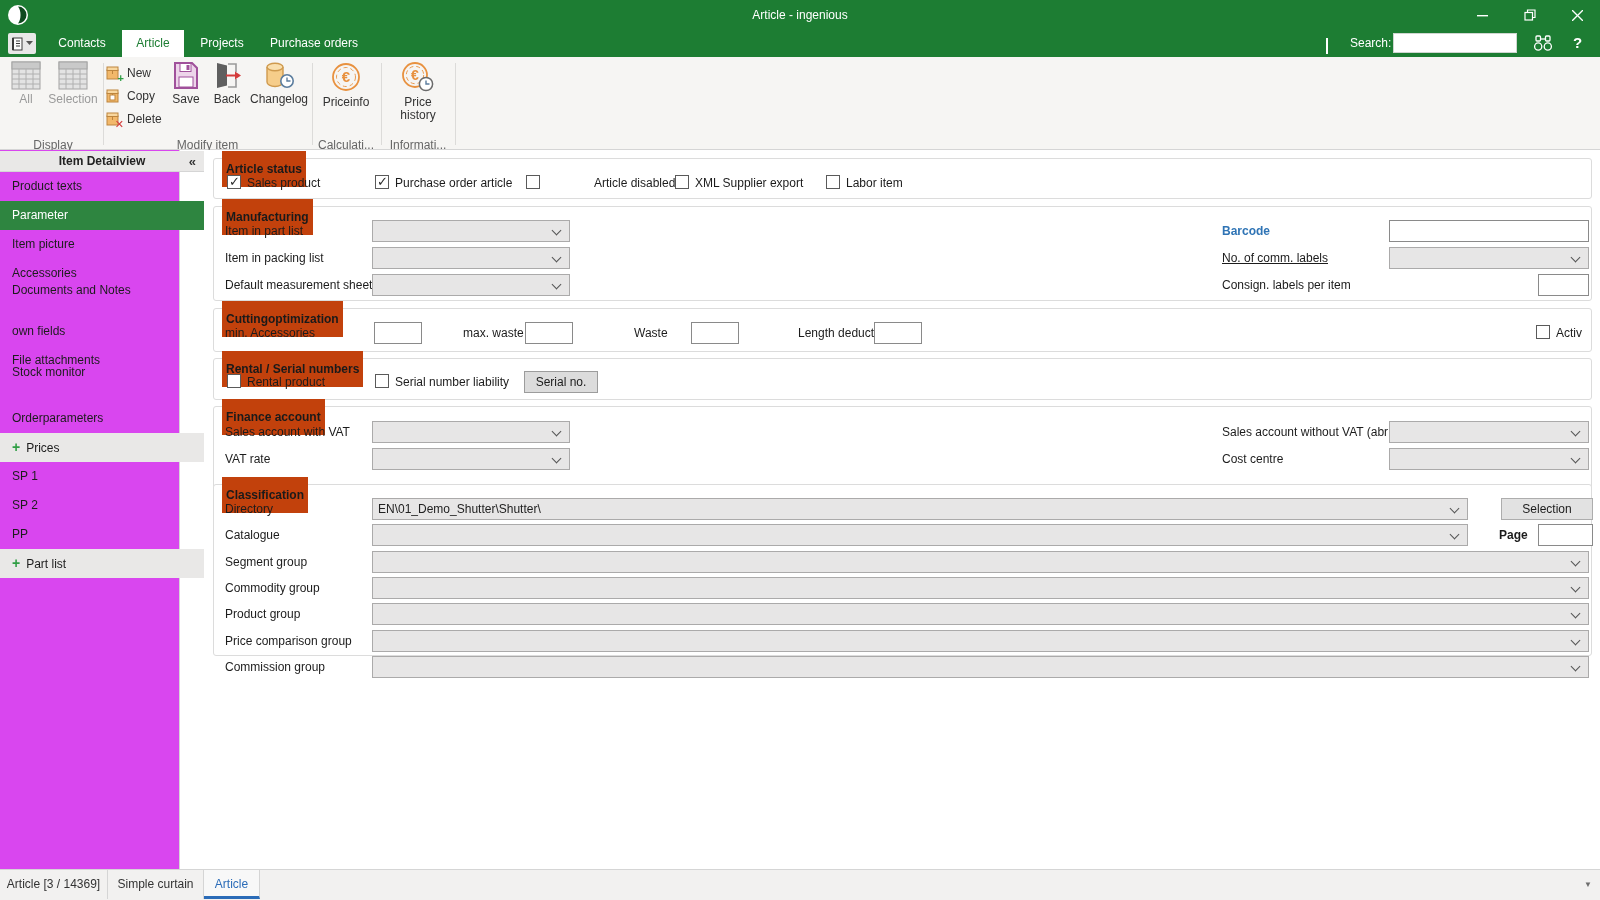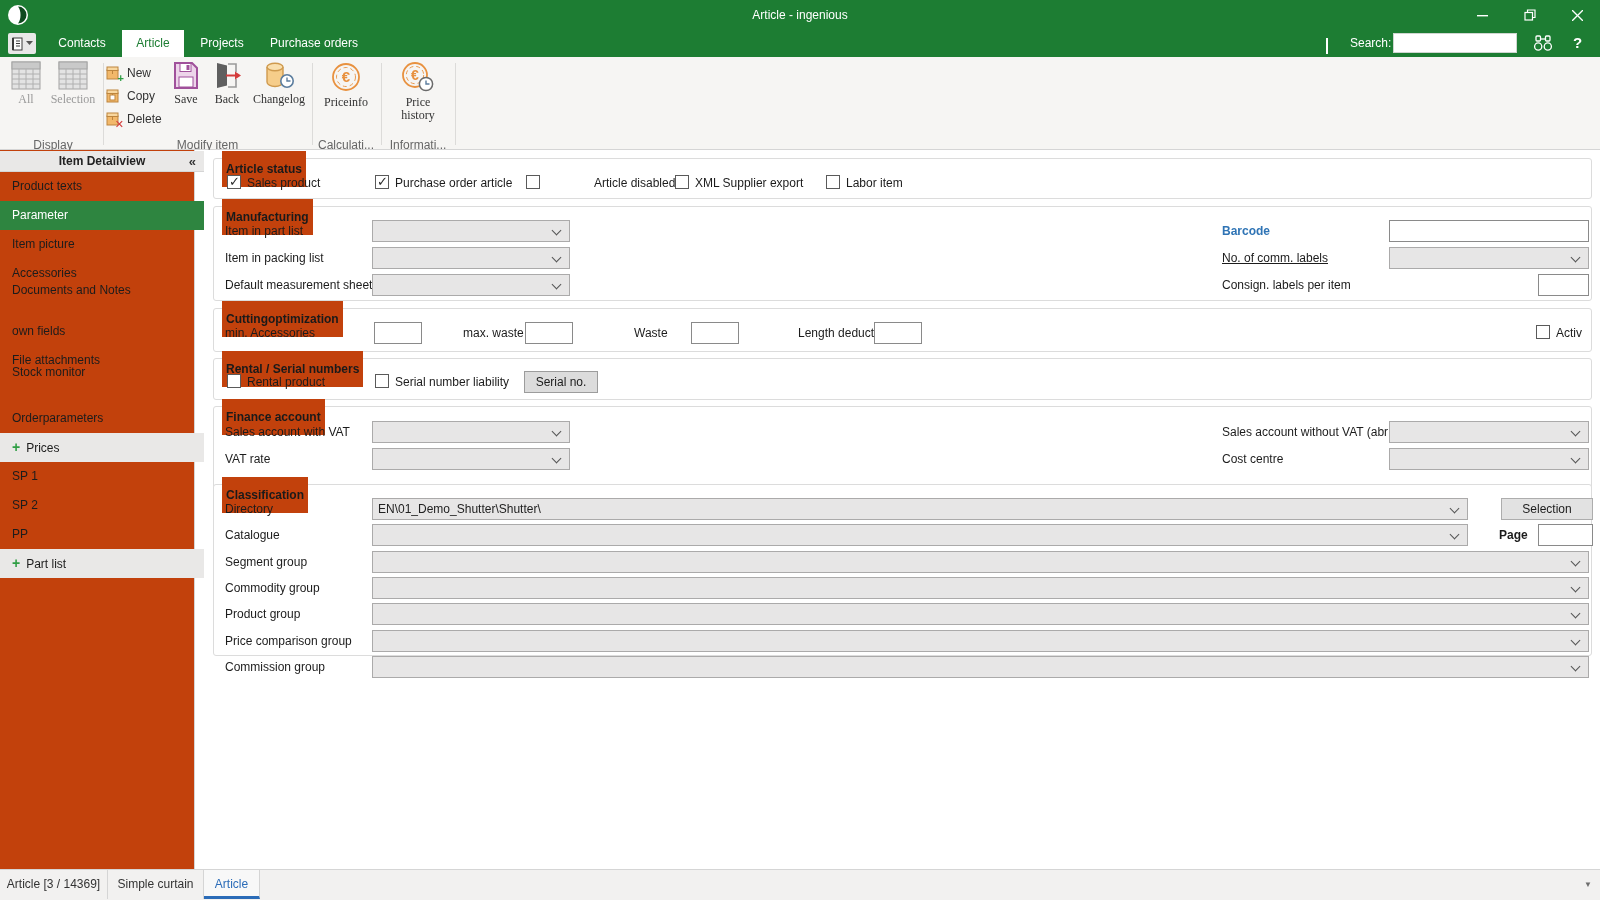--- a/index.html
+++ b/index.html
@@ -20,31 +20,31 @@
   .search-label { position:absolute; color:#fff; top:6px; }
   .search-input { position:absolute; top:33px; left:1393px; width:124px; height:20px; background:#fff; border:1px solid #cfd6d0; }
   .qmark { color:#fff; font-size:15px; font-weight:bold; }
   .chev-up { width:9px; height:9px; border-left:2px solid #fff; border-top:2px solid #fff; transform:rotate(45deg); }
 
   
   .ribbon { position:absolute; left:0; top:57px; width:1600px; height:93px; background:#f6f5f3; border-bottom:1px solid #d5d5d5; }
   .rdiv { position:absolute; top:6px; width:1px; height:82px; background:#dcdbd9; }
   .rgrouplabel { position:absolute; top:81px; height:12px; color:#666; text-align:center; }
   .bigbtn { position:absolute; top:4px; display:flex; flex-direction:column; align-items:center; gap:3px; color:#333; text-align:center; }
-  .bigbtn .lbl { line-height:13px; white-space:pre-line;font-family:Liberation Serif, serif; }
+  .bigbtn .lbl { line-height:13px; white-space:pre-line; }
   .bigbtn.disabled { color:#9a9a9a; }
   .smallbtn { position:absolute; left:106px; height:20px; display:flex; align-items:center; gap:5px; color:#333; }
   .boxicon { position:relative; width:16px; height:16px; }
   .boxmark { position:absolute; right:-2px; bottom:-3px; font-weight:bold; font-size:11px; line-height:11px; }
 
   
   .main { position:absolute; left:0; top:150px; width:1600px; height:719px; background:#fff; }
 
   
-  .sidebar { position:absolute; left:0; top:0; width:195px; height:719px; background:#c2410c; border-right:1px solid #d5d5d5; }
+  .sidebar { position:absolute; left:0; top:0; width:180px; height:719px; background:#d946ef; border-right:1px solid #d5d5d5; }
   .sb-header { position:absolute; left:0; top:1px; width:204px; height:21px; background:#e9e8e7; border-bottom:1px solid #d5d5d5; font-weight:bold; text-align:center; line-height:21px; }
   .sb-collapse { position:absolute; right:8px; top:0; font-weight:bold; font-size:13px; color:#333; }
   .sb-item { position:absolute; left:0; width:204px; height:29px; line-height:29px; padding-left:12px; color:#1c1c1c; cursor:default; }
   .sb-item.sel { background:#2e8540; color:#fff; }
   .sb-item.gray { background:#e9e8e7; }
   .sb-item .plus { color:#2f9e44; font-weight:bold; margin-right:6px; font-size:14px; }
 
   
   .gbox { position:absolute; left:213px; width:1379px; border:1px solid #dcdcdc; border-radius:3px; background:#fff; }
   .legend { position:absolute; top:-8px; left:8px; background:#c2410c; padding:11px 4px; font-weight:bold; color:#1a1a1a; }

